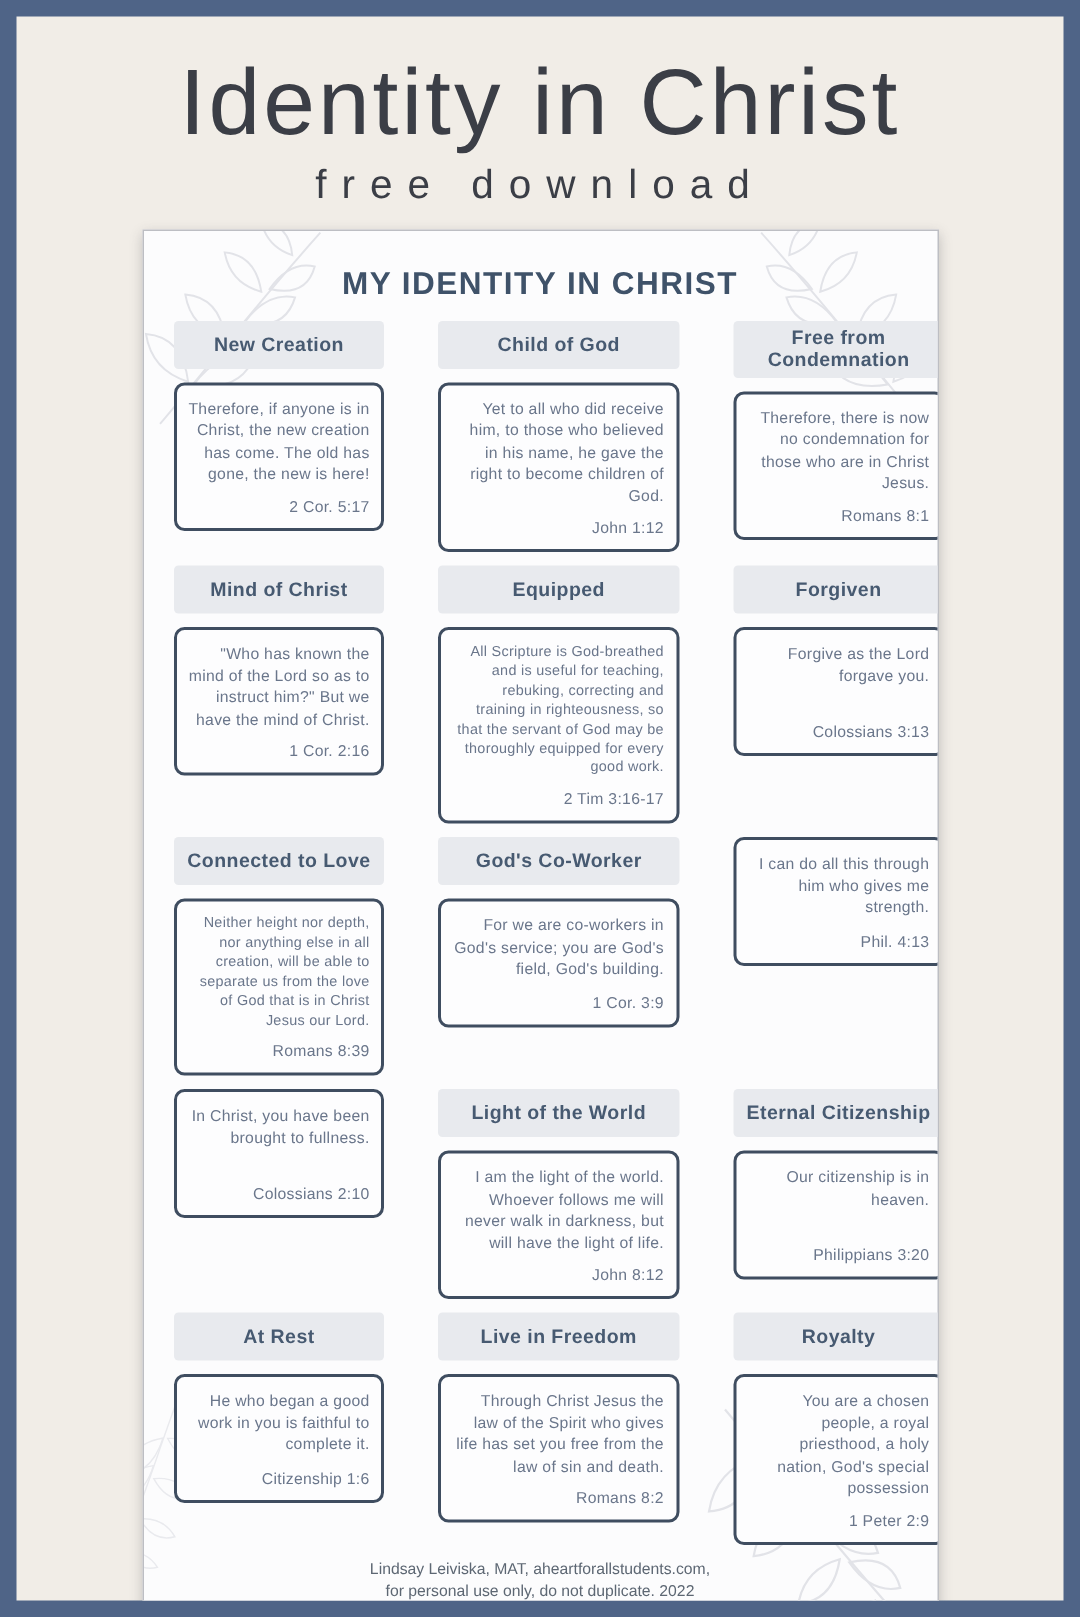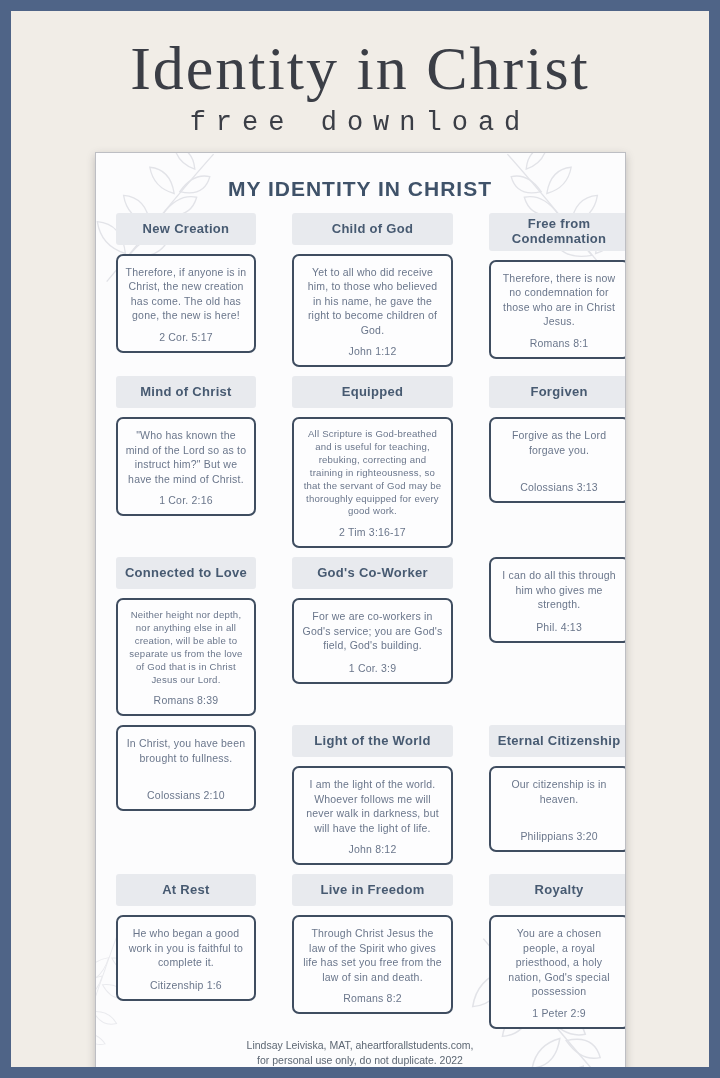--- a/index.html
+++ b/index.html
@@ -10,26 +10,26 @@
   *{box-sizing:border-box;margin:0;padding:0}
   html,body{width:720px;height:1078px;overflow:hidden}
   body{
     background:var(--cream);
     border:11px solid var(--frame);
     font-family:"Liberation Sans",sans-serif;
   }
   
   .promo{ text-align:center; padding-top:22px; }
   .promo h1{
-    font-family:Liberation Serif, serif;
+    font-family:Liberation Sans, sans-serif;
     font-weight:400; font-size:62px; letter-spacing:2px;
     color:var(--title_text);
   }
   .promo .subtitle{
-    font-family:Liberation Mono, monospace;
+    font-family:Liberation Sans, sans-serif;
     font-size:27px; letter-spacing:10px; color:var(--title_text);
     margin-top:4px;
   }
   
   .paper{
     position:relative;
     width:531px; margin:14px auto 0;
     background:var(--paper);
     border:1px solid var(--paper_border);
     box-shadow:0 3px 8px rgba(60,60,70,.28);
@@ -64,21 +64,21 @@
     padding:4px 8px;
     margin-bottom:9px;
   }
   .card{
     background:#fdfdfe;
     border:2px solid var(--card_border);
     border-radius:7px;
     padding:9px 8px 8px;
     min-height:86px;
     display:flex; flex-direction:column; justify-content:space-between;
-    text-align:center;
+    text-align:right;
   }
   .verse{
     font-size:10.5px; line-height:1.38; letter-spacing:.2px;
     color:var(--verse);
   }
   .verse.small{ font-size:9.6px; line-height:1.34; }
   .ref{
     font-size:10.5px; color:var(--verse); letter-spacing:.2px;
     margin-top:8px;
   }

